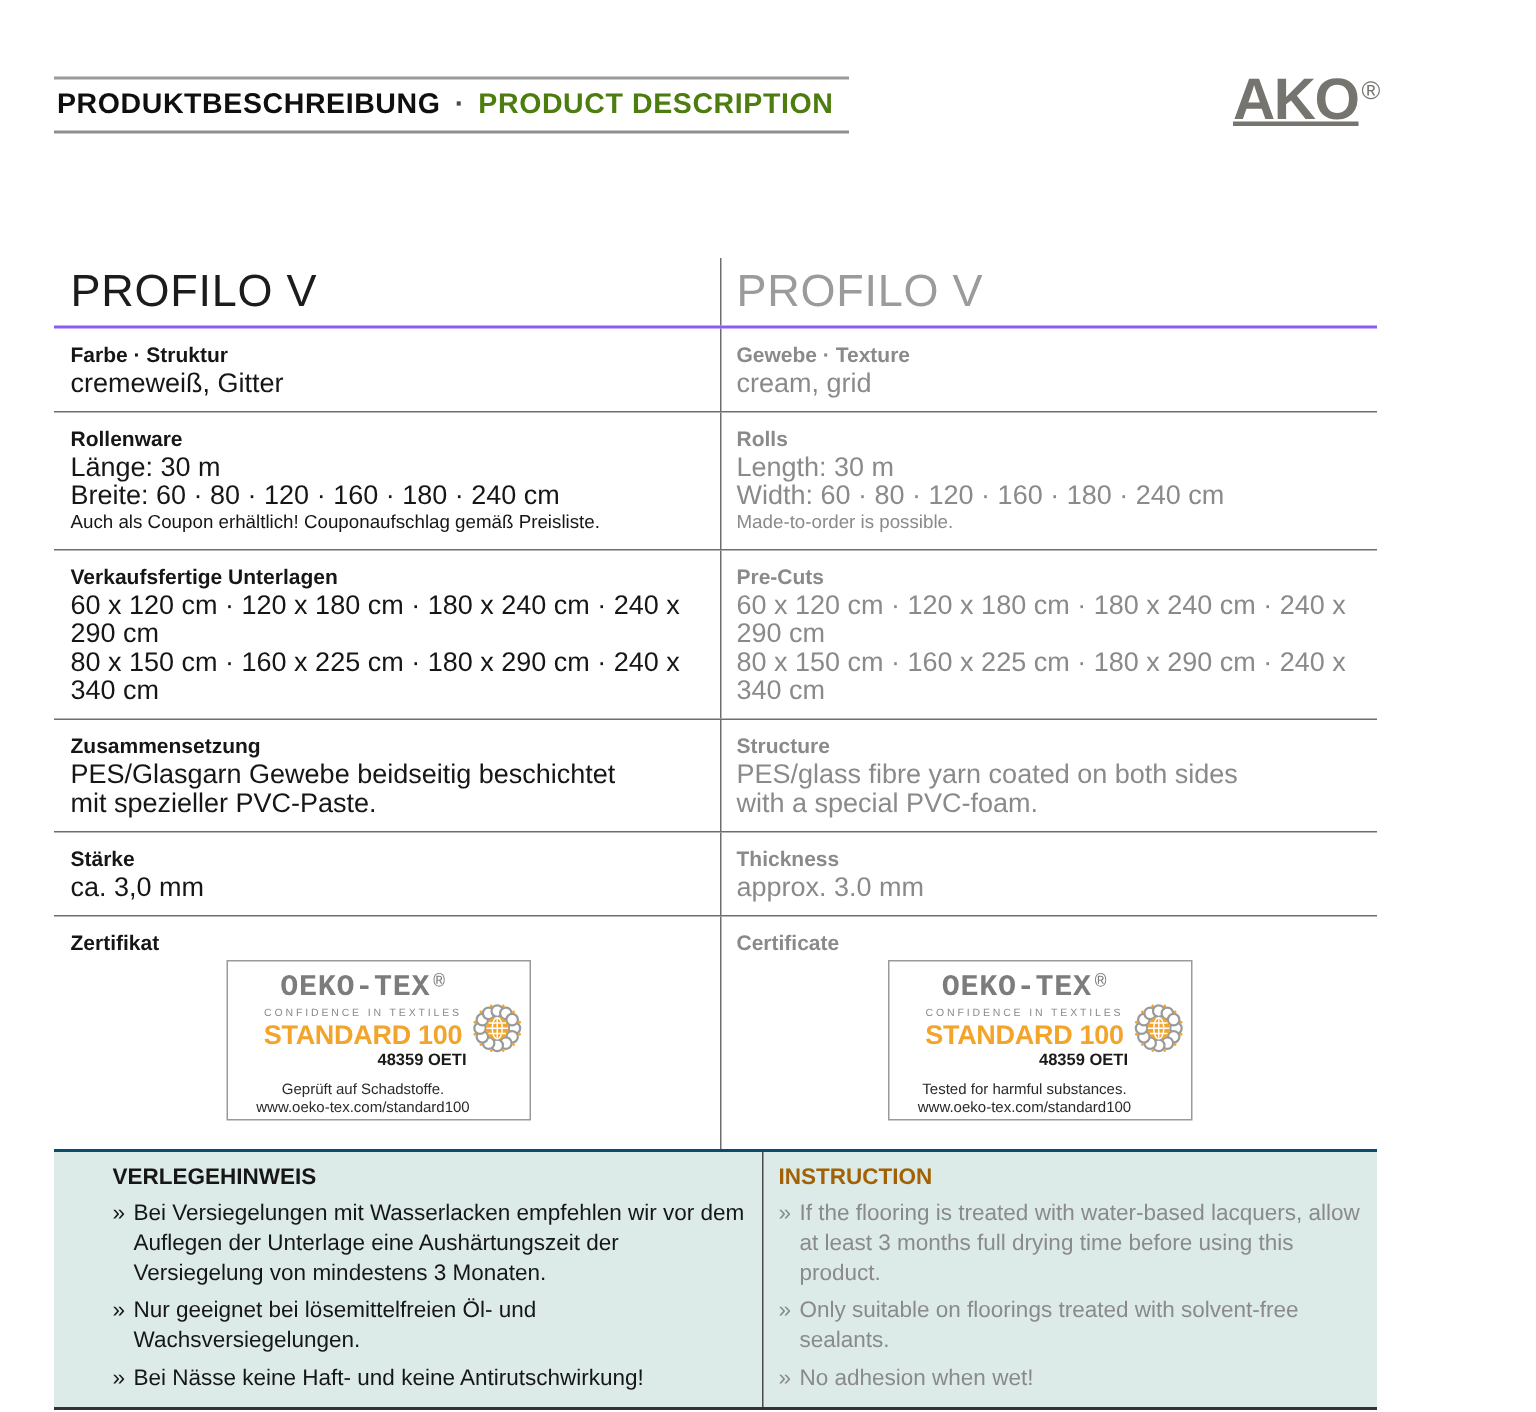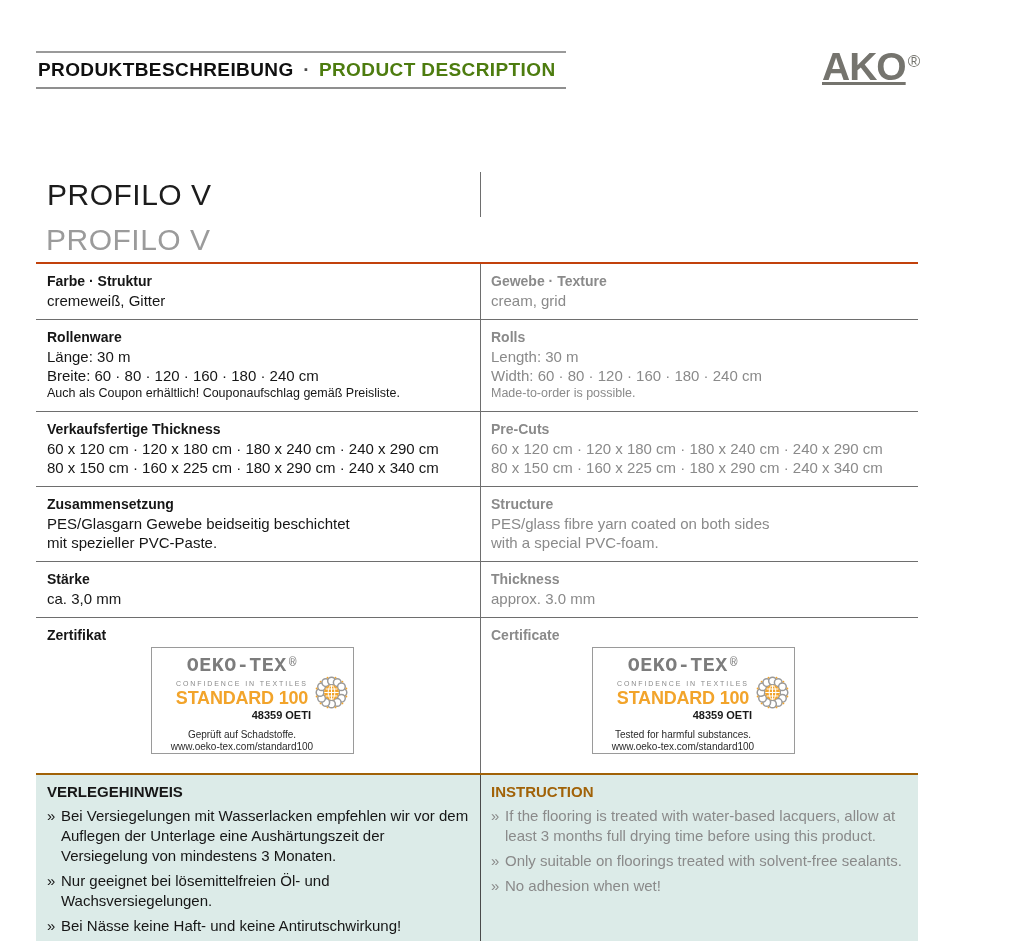--- a/index.html
+++ b/index.html
@@ -15,48 +15,48 @@
   .header-box .h-sep{font-weight:700;font-size:19px;color:#4a4a4a;padding:0 5px;}
   .header-box .h-en{font-weight:700;font-size:19px;color:#4d7c0f;letter-spacing:.4px;}
 
   .logo{position:absolute;top:50px;left:822px;white-space:nowrap;}
   .logo-text{font-size:39px;font-weight:700;color:#75746e;letter-spacing:-1px;line-height:34px;text-decoration:underline;}
   .logo-reg{font-size:17px;font-weight:400;color:#75746e;position:relative;top:-13px;margin-left:2px;}
 
   
   .table{position:absolute;top:172px;left:36px;width:882px;}
   .row{display:flex;border-bottom:1px solid #6e6e6e;}
-  .row.title-row{border-bottom:2px solid #c2410c;flex-direction:column;}
+  .row.title-row{border-bottom:2px solid #8b5cf6;}
   .cell{box-sizing:border-box;}
   .cell.de{width:445px;border-right:1px solid #6e6e6e;padding:8px 4px 9px 11px;}
   .cell.en{flex:1;padding:8px 0 9px 10px;color:#8a8a8a;}
   .title-row .cell{padding-top:6px;padding-bottom:5px;}
   .title-de{font-size:30px;color:#1c1c1c;letter-spacing:.5px;}
   .title-en{font-size:30px;color:#9b9b9b;letter-spacing:.5px;}
   .label{font-weight:700;font-size:14px;line-height:19px;}
-  .line{font-size:15px;line-height:19px;}
+  .line{font-size:18px;line-height:19px;}
   .note{font-size:12.5px;line-height:17px;}
 
   
   .cert-row .cell{padding-bottom:19px;}
   .cert-box{position:relative;width:201px;height:105px;border:1px solid #9a9a9a;background:#fff;margin-top:2px;}
   .cert-box.de-pos{margin-left:104px;}
   .cert-box.en-pos{margin-left:101px;}
   .ot-col{position:absolute;left:5px;top:7px;width:170px;text-align:center;color:#2a2a2a;}
   .ot-brand{font-size:20px;font-weight:700;color:#7c7c7c;letter-spacing:.5px;line-height:22px;font-family:Liberation Mono, monospace;}
   .ot-reg{font-size:13px;font-weight:400;position:relative;top:-5px;margin-left:2px;}
   .ot-tagline{font-size:7px;letter-spacing:1.9px;color:#8a8a8a;line-height:9px;}
   .ot-standard{font-size:18px;font-weight:700;color:#f2a42b;line-height:21px;letter-spacing:-.2px;}
   .ot-number{font-size:11px;font-weight:700;color:#1a1a1a;text-align:right;padding-right:16px;line-height:13px;}
   .ot-note{font-size:10px;margin-top:7px;line-height:12px;}
   .ot-url{font-size:10px;line-height:12px;}
   .ot-flower{position:absolute;right:3px;top:26px;width:37px;height:37px;}
 
   
-  .notice{display:flex;background:#dcebe8;border-top:2px solid #a16207;border-bottom:2px solid #333333;}
+  .notice{display:flex;background:#dcebe8;border-top:2px solid #0c4a6e;border-bottom:2px solid #333333;padding-left:28px;}
   .notice .cell.de{border-right:1px solid #4a4a4a;padding:8px 6px 9px 11px;}
   .notice .cell.en{padding:8px 8px 9px 10px;}
   .notice-title{font-weight:700;font-size:15px;line-height:18px;}
   .notice .cell.en .notice-title{color:#a16207;}
   .bullet{display:flex;margin-top:5px;font-size:15px;line-height:20px;}
   .bullet .marker{flex:0 0 14px;}
 </style>
 </head>
 <body>
 
@@ -104,21 +104,21 @@
     <div class="cell en">
       <div class="label">Rolls</div>
       <div class="line">Length: 30 m</div>
       <div class="line">Width: 60 · 80 · 120 · 160 · 180 · 240 cm</div>
       <div class="note">Made-to-order is possible.</div>
     </div>
   </div>
 
   <div class="row">
     <div class="cell de">
-      <div class="label">Verkaufsfertige Thickness</div>
+      <div class="label">Verkaufsfertige Unterlagen</div>
       <div class="line">60 x 120 cm · 120 x 180 cm · 180 x 240 cm · 240 x 290 cm</div>
       <div class="line">80 x 150 cm · 160 x 225 cm · 180 x 290 cm · 240 x 340 cm</div>
     </div>
     <div class="cell en">
       <div class="label">Pre-Cuts</div>
       <div class="line">60 x 120 cm · 120 x 180 cm · 180 x 240 cm · 240 x 290 cm</div>
       <div class="line">80 x 150 cm · 160 x 225 cm · 180 x 290 cm · 240 x 340 cm</div>
     </div>
   </div>
 

